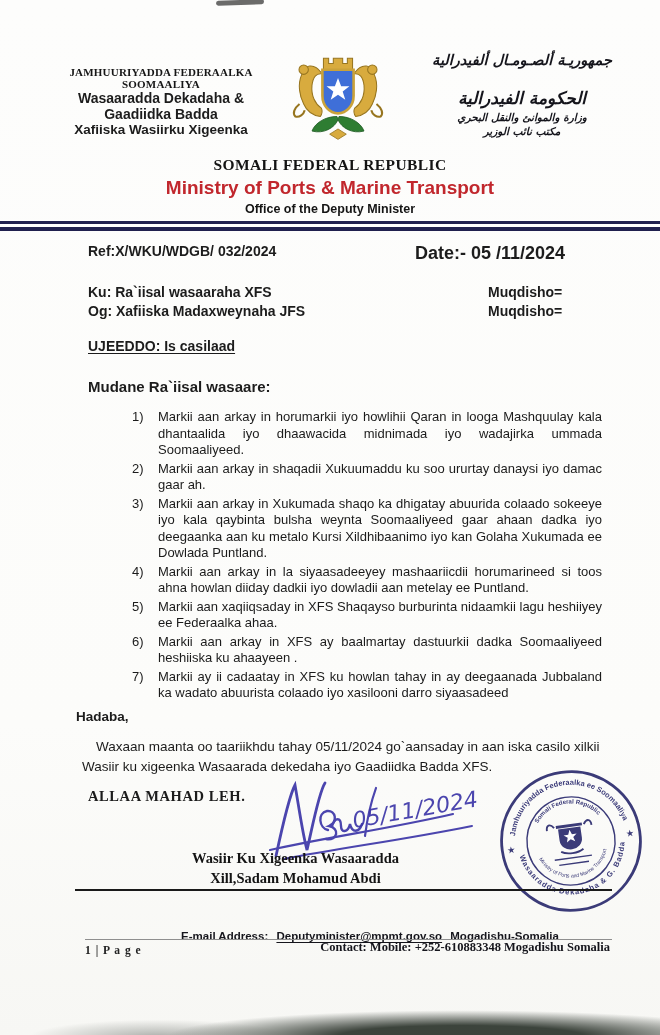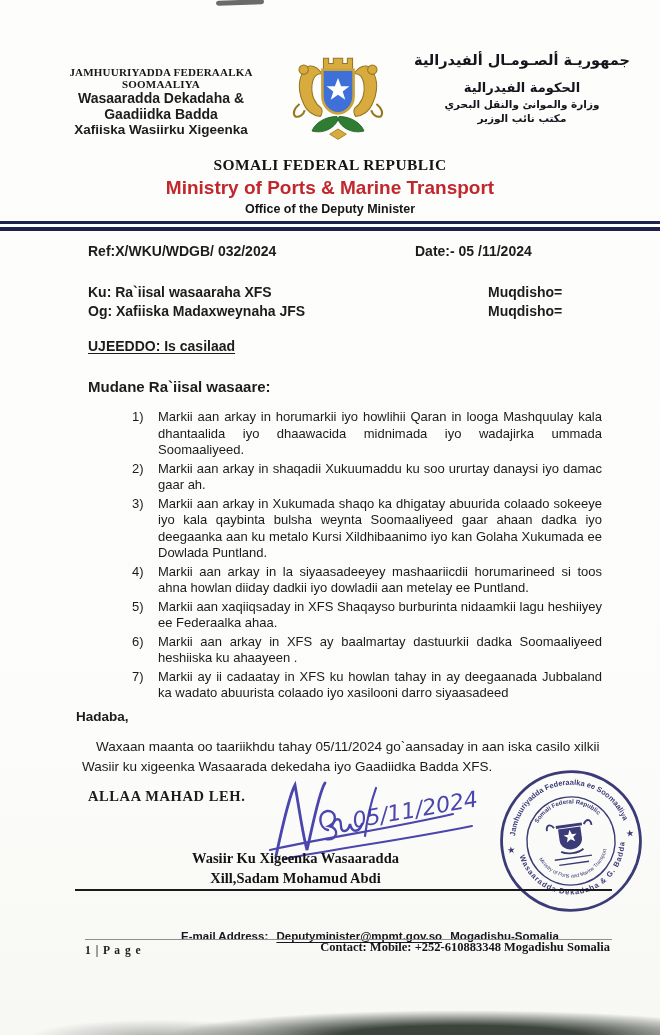--- a/index.html
+++ b/index.html
@@ -17,39 +17,39 @@
   
   .lh-left{ position:absolute; left:38px; top:66px; width:246px; text-align:center; }
   .lh-left .l1{ font-family:"Liberation Serif",serif; font-weight:bold; font-size:11px; letter-spacing:.2px; color:#161616; }
   .lh-left .l2{ font-weight:bold; font-size:14px; }
   .lh-left .l3{ font-weight:bold; font-size:14px; }
   .lh-left .l4{ font-weight:bold; font-size:13.5px; }
 
   .lh-emblem{ position:absolute; left:286px; top:56px; width:104px; height:96px; }
 
   .lh-right{ position:absolute; left:398px; top:52px; width:248px; text-align:center;
-    direction:rtl; font-family:"DejaVu Sans",sans-serif; color:#15151c; }
+    direction:rtl; font-family:"DejaVu Sans",sans-serif; color:#15151c;font-style:italic; }
   .lh-right .r1{ font-weight:bold; font-size:14.5px; }
-  .lh-right .r2{ font-weight:bold; font-size:13px; margin-top:12px; }
+  .lh-right .r2{ font-weight:bold; font-size:17px; margin-top:20px; }
   .lh-right .r3{ font-weight:bold; font-size:10.5px; margin-top:3px; }
   .lh-right .r4{ font-weight:bold; font-size:10.5px; margin-top:2px; }
 
   .title-block{ position:absolute; left:0; width:100%; top:156px; text-align:center; }
   .title-block .t1{ font-family:"Liberation Serif",serif; font-weight:bold; font-size:15.5px; letter-spacing:.4px; color:#141414; }
   .title-block .t2{ font-weight:bold; font-size:19px; margin-top:3px; }
   .title-block .t3{ font-weight:bold; font-size:12.5px; margin-top:3px; color:#141414; }
 
   .double-rule{ position:absolute; left:0; top:221px; width:100%; height:10px;
     border-top:3px solid #20204e; border-bottom:4px solid #20204e; }
 
   
   .row{ position:absolute; left:0; width:100%; height:20px; }
   .row .main{ position:absolute; left:88px; font-weight:bold; font-size:14px; white-space:nowrap; }
   .row.ref-row{ top:243px; }
-  .row.ref-row .side{ position:absolute; left:415px; font-weight:bold; font-size:14px; white-space:nowrap; }
+  .row.ref-row .side{ position:absolute; left:415px; font-weight:bold; font-size:18px; white-space:nowrap; }
   .row.ku-row{ top:284px; }
   .row.og-row{ top:303px; }
   .row .city{ position:absolute; left:455px; font-weight:bold; font-size:14px;padding-left:33px; }
 
   .subject{ position:absolute; left:88px; top:338px; font-weight:bold; font-size:14px;
     text-decoration:underline; text-underline-offset:2px; }
 
   .salutation{ position:absolute; left:88px; top:378px; font-weight:bold; font-size:15px; }
 
   

